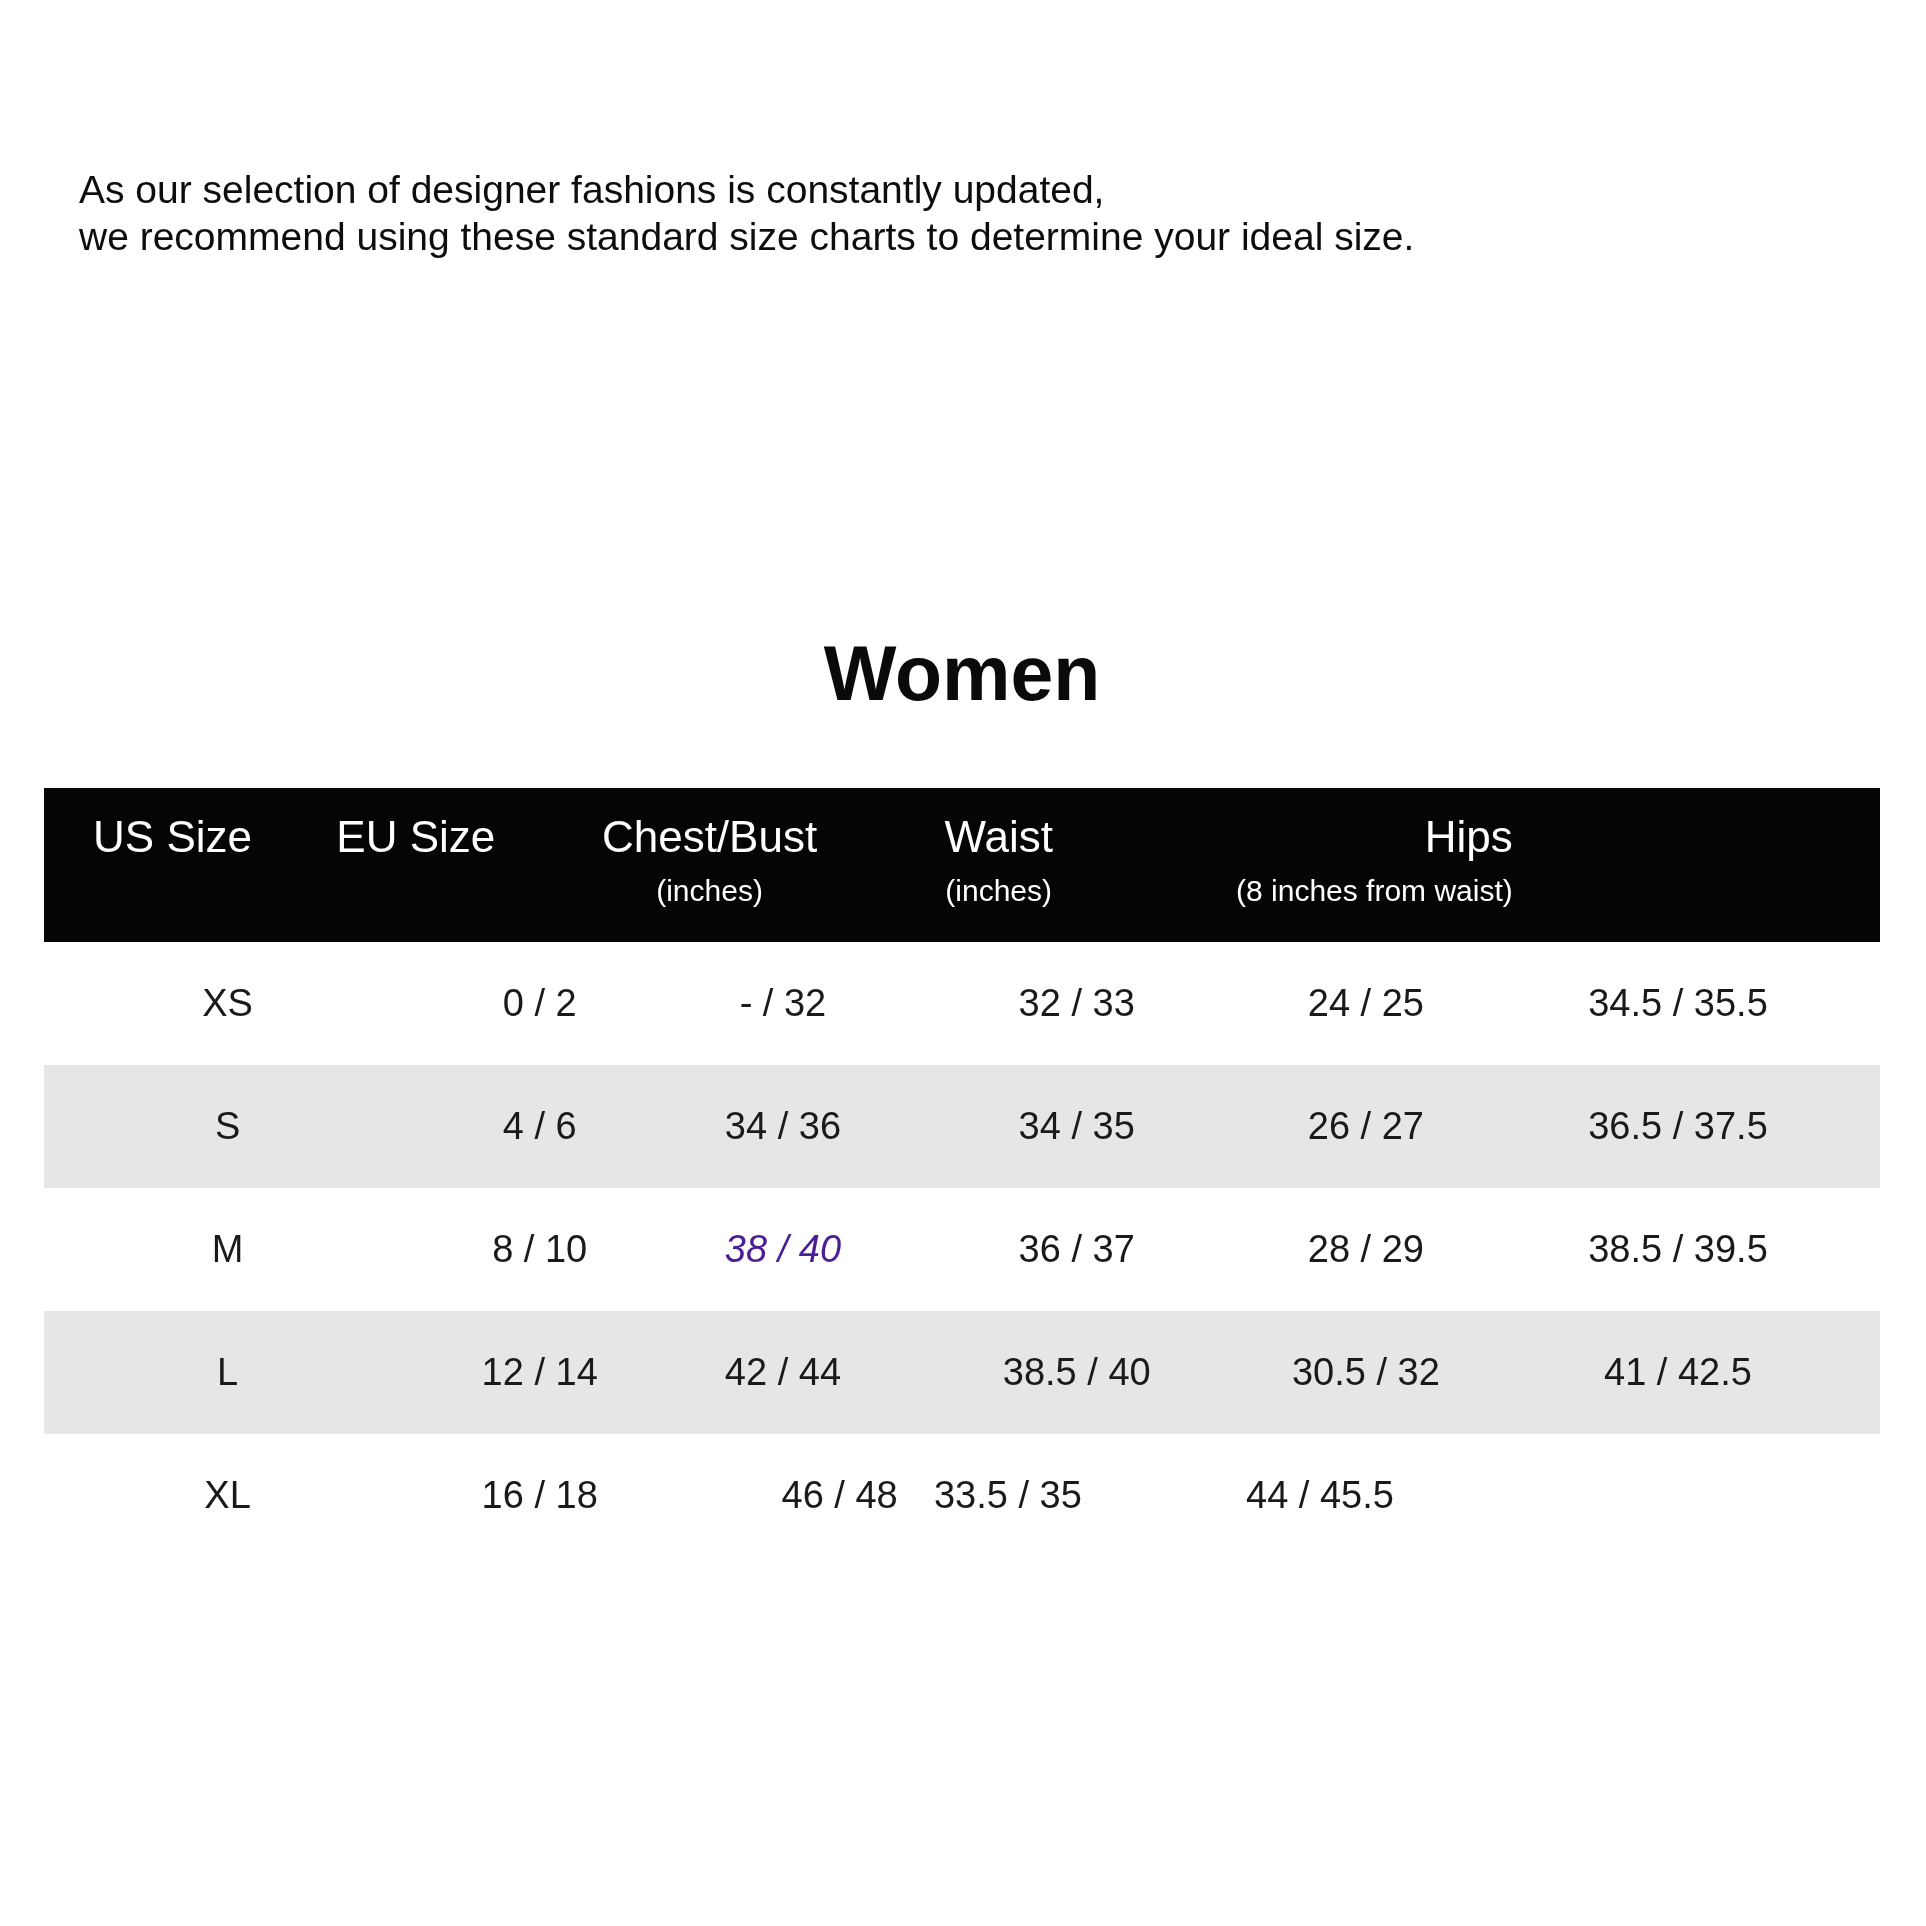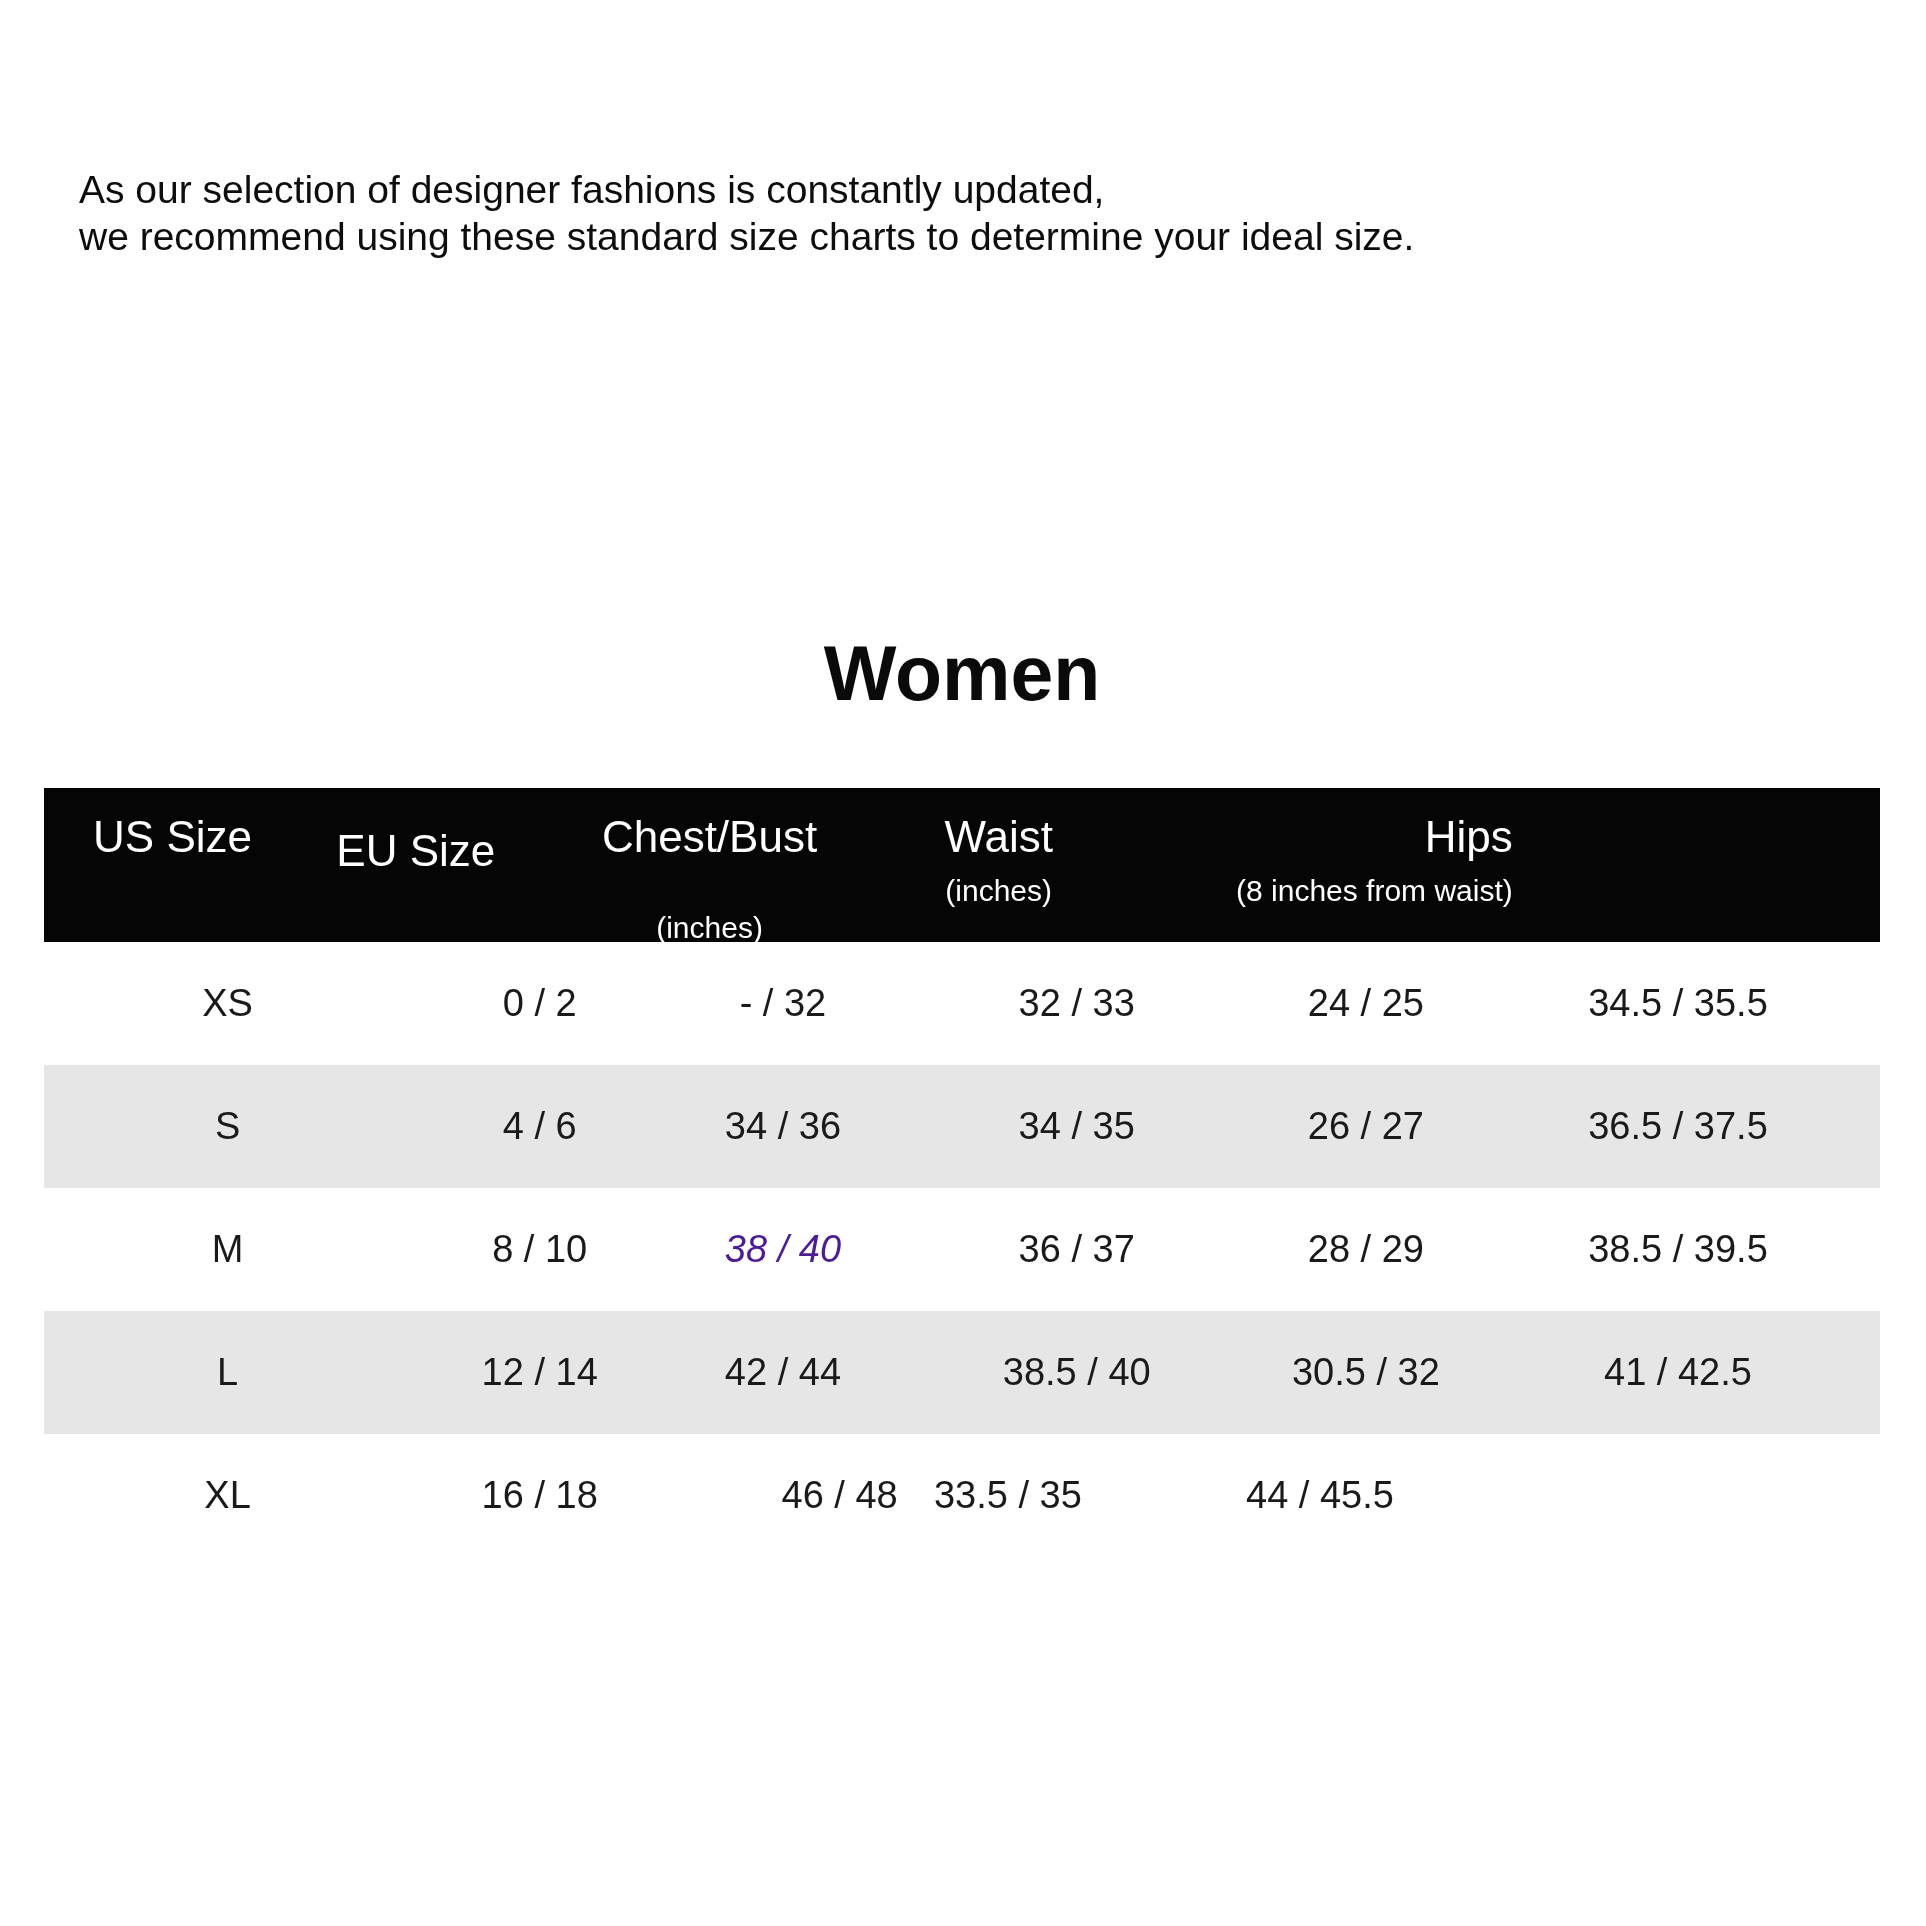--- a/index.html
+++ b/index.html
@@ -82,23 +82,23 @@
 </div>
 
 <div class="section-title">Women</div>
 
 <div class="size-table">
   <div class="thead" style="background: rgb(5, 5, 5);">
       <div class="hcell" style="width: 14%;">
         <span class="hlabel" style="color: rgb(255, 255, 255);">US Size</span>
       </div>
       <div class="hcell" style="width: 12.5%;">
-        <span class="hlabel" style="color: rgb(255, 255, 255); margin-top: 14px;">EU Size</span>
+        <span class="hlabel" style="color: rgb(255, 255, 255);">EU Size</span>
       </div>
-      <div class="hcell" style="width: 19.5%; gap: 37px;">
+      <div class="hcell" style="width: 19.5%;">
         <span class="hlabel" style="color: rgb(255, 255, 255);">Chest/Bust</span>
         <span class="hsub" style="color: rgb(255, 255, 255);">(inches)</span>
       </div>
       <div class="hcell" style="width: 12%;">
         <span class="hlabel" style="color: rgb(255, 255, 255);">Waist</span>
         <span class="hsub" style="color: rgb(255, 255, 255);">(inches)</span>
       </div>
       <div class="hcell" style="width: 22%; align-items: flex-end;">
         <span class="hlabel" style="color: rgb(255, 255, 255);">Hips</span>
         <span class="hsub" style="color: rgb(255, 255, 255);">(8 inches from waist)</span>

